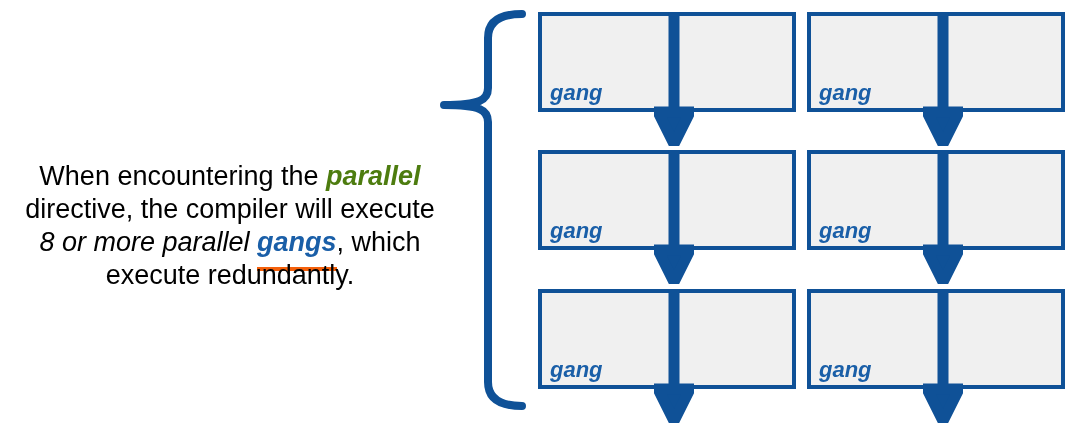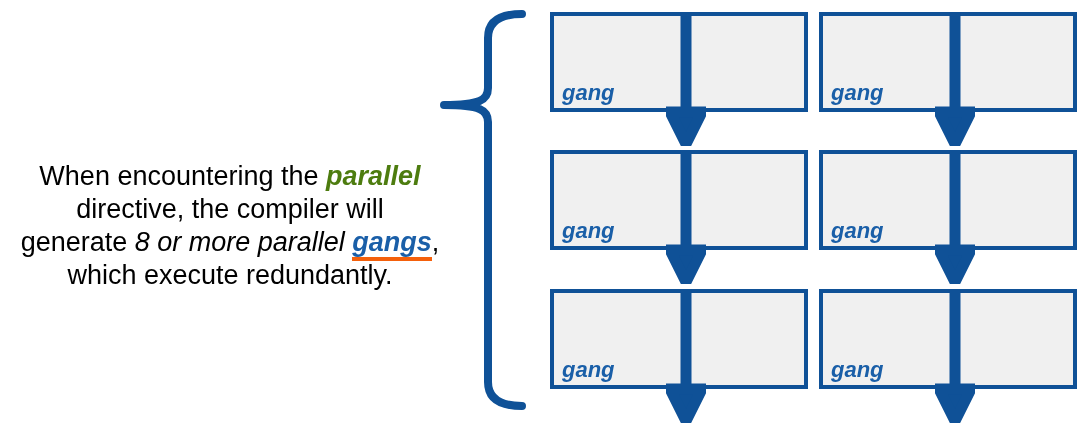--- a/index.html
+++ b/index.html
@@ -54,21 +54,21 @@
     color: #4d7c0f;
   }
   #description-text .em-phrase {
     font-style: italic;
   }
   #description-text .kw-gangs {
     font-weight: bold;
     font-style: italic;
     color: #1A5FA8;
     border-bottom: 4px solid #F4600B;
-    padding-bottom: 0px;
+    padding-bottom: 10px;
   }
 
   
   #brace-wrap {
     position: absolute;
     left: 440px;
     top: 0px;
     width: 90px;
     height: 432px;
   }
@@ -92,21 +92,20 @@
   .gang-row.row-2 { top: 277px; }
 
   .gang-box {
     position: absolute;
     top: 0;
     width: 258px;
     height: 100px;
     box-sizing: border-box;
     background: #F0F0F0;
     border: 4px solid #0F5197;
-    margin-left: 12px;
   }
   .gang-box.col-0 { left: 0px; }
   .gang-box.col-1 { left: 269px; }
 
   .gang-label {
     position: absolute;
     left: 8px;
     bottom: 2px;
     font-size: 22px;
     font-weight: bold;
@@ -127,21 +126,21 @@
 </style>
 </head>
 <body>
 
 <div id="stage">
 
   <div id="left-panel">
 
 
     <div id="description-text">
-      <span>When encountering the </span><span class="kw-parallel">parallel</span><span> directive, the compiler will generate </span><span class="em-phrase">8 or more parallel</span><span> </span><span class="kw-gangs">gangs</span><span>, which execute redundantly.</span>
+      <span>When encountering the </span><span class="kw-parallel">parallel</span><span> directive, the compiler will execute </span><span class="em-phrase">8 or more parallel</span><span> </span><span class="kw-gangs">gangs</span><span>, which execute redundantly.</span>
     </div>
   </div>
 
   <div id="brace-wrap">
     <svg width="90" height="432" viewBox="0 0 90 432">
       <path d="M 82 14
                C 62 14, 48 20, 48 38
                L 48 88
                C 48 100, 40 105, 4 105
                C 40 105, 48 110, 48 122

